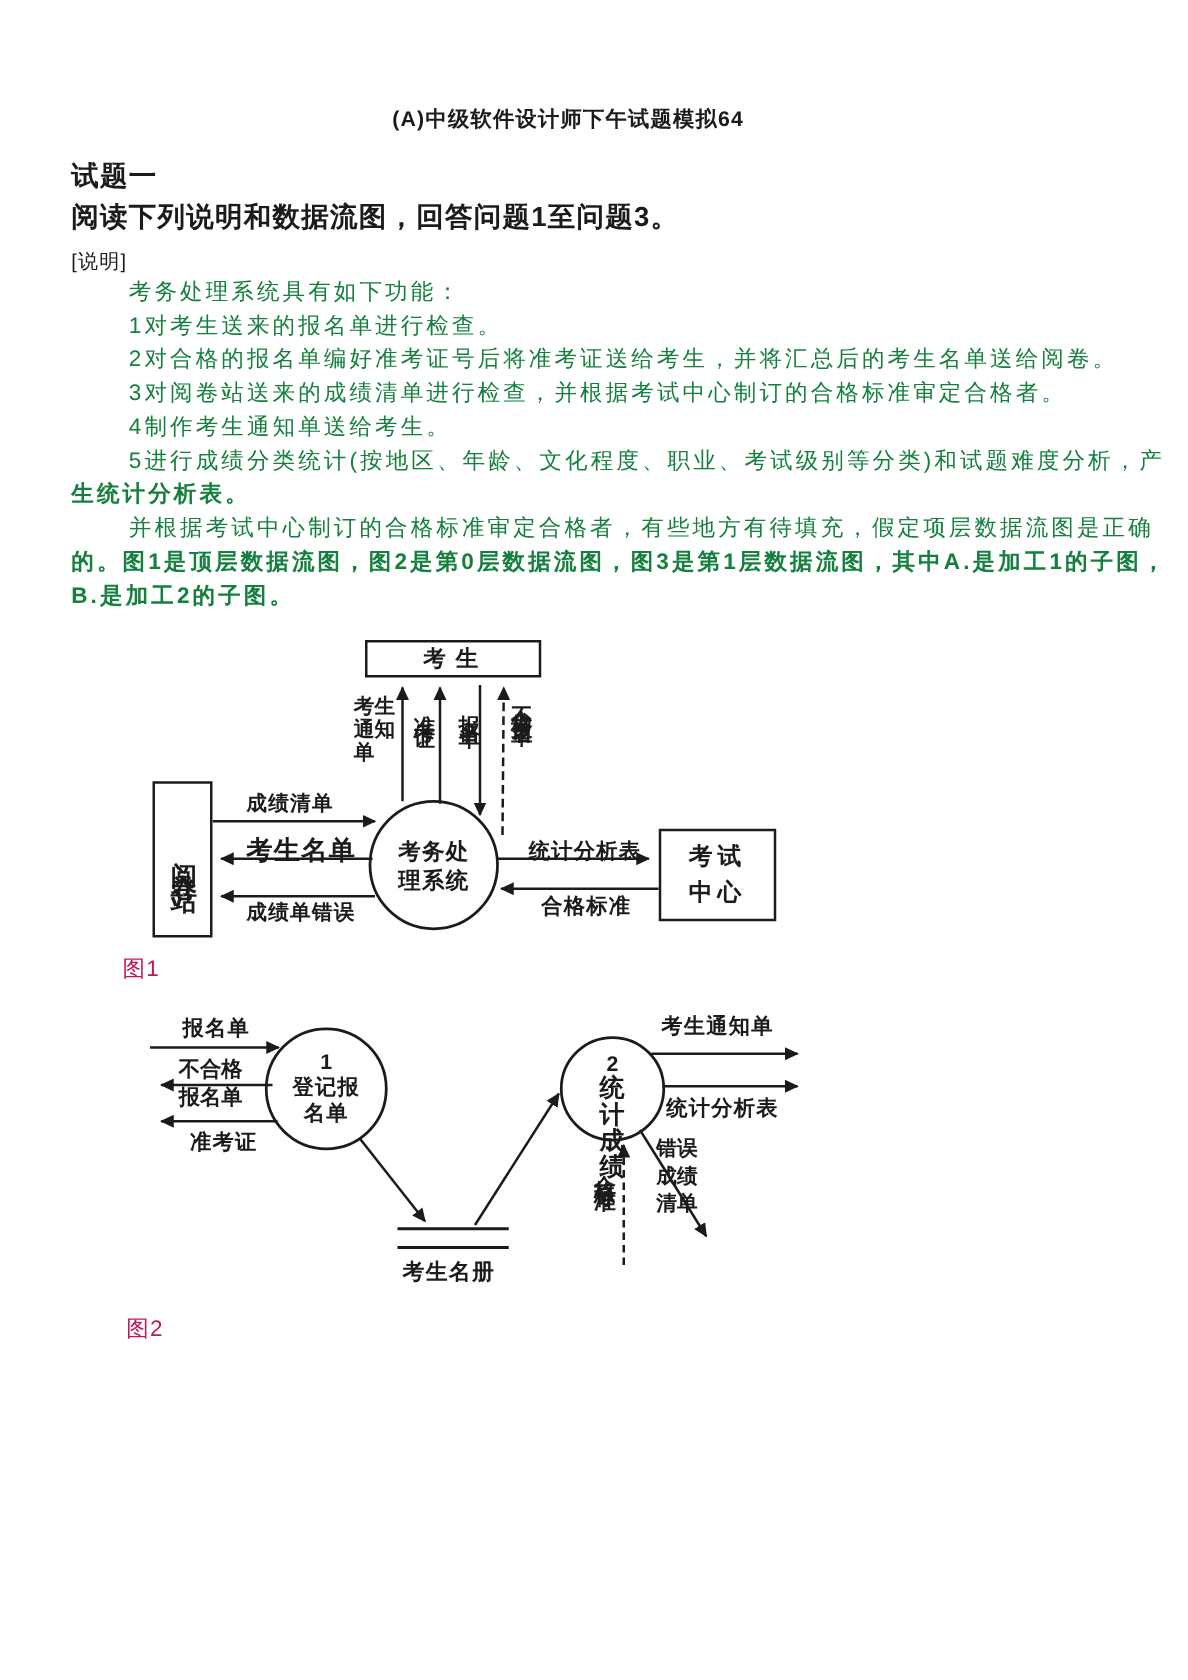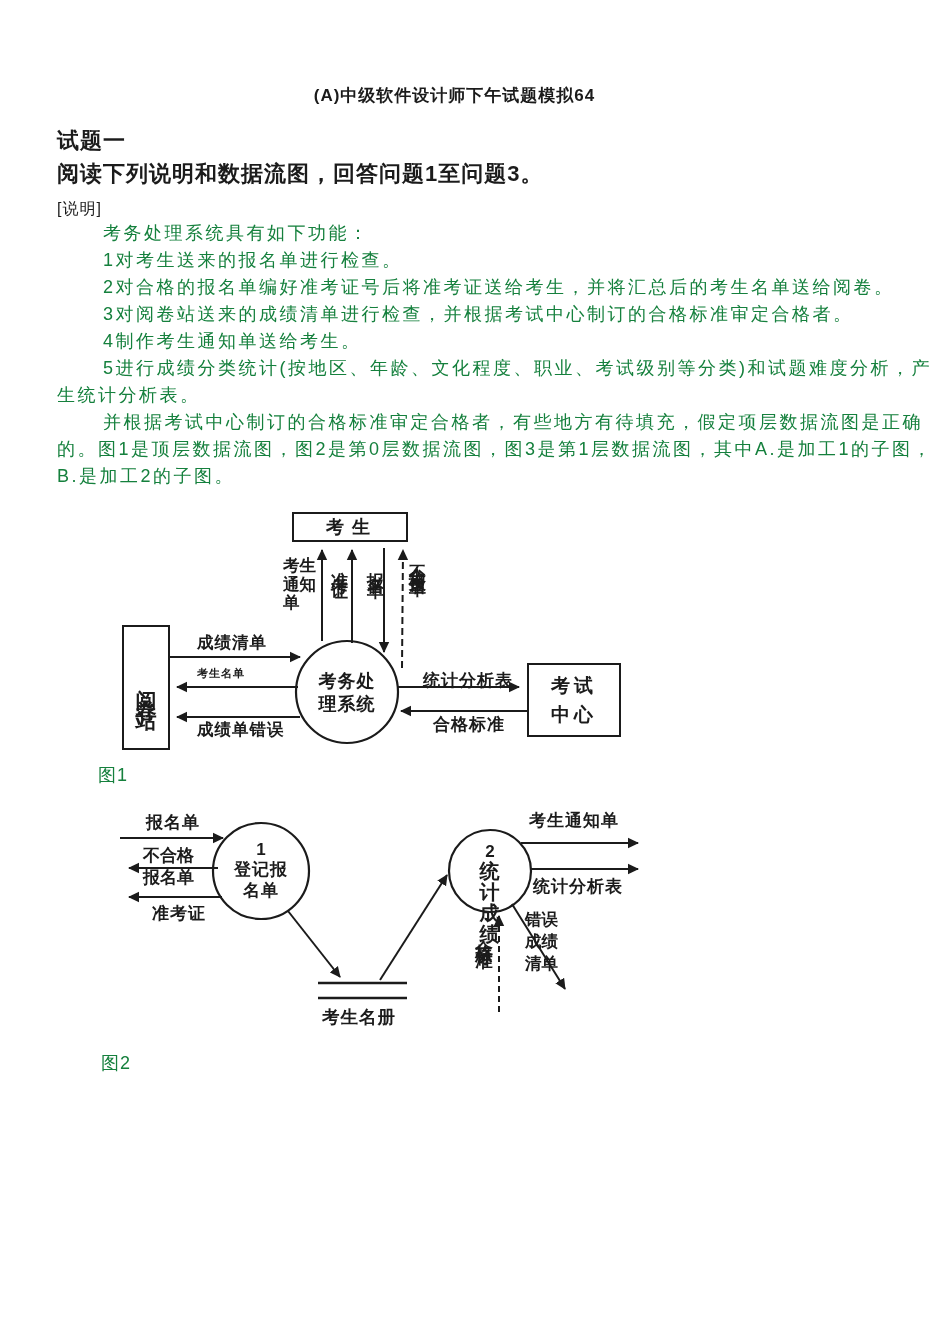--- a/index.html
+++ b/index.html
@@ -4,32 +4,32 @@
 <style>
   html,body{margin:0;padding:0;background:#fff;}
   .page{position:relative;width:950px;height:1344px;background:#fff;overflow:hidden;
         font-family:"Liberation Sans","DejaVu Sans",sans-serif;color:#1b1b1b;}
   .abs{position:absolute;}
   .title{left:0;top:84px;width:909px;text-align:center;font-size:17px;font-weight:700;letter-spacing:1px;}
   .h1{left:57px;top:126px;font-size:22px;font-weight:800;letter-spacing:1px;}
   .h2{left:57px;top:159px;font-size:22px;font-weight:800;letter-spacing:1px;}
   .note{left:57px;top:199px;font-size:16px;letter-spacing:1px;}
   .bl{font-size:18px;letter-spacing:2.5px;white-space:nowrap;color:#15803d;}
-  .ind{left:103px;} .flush{left:57px;}
+  .ind{left:103px;} .flush{left:57px;font-weight:bold;}
   svg.arrows{position:absolute;left:0;top:0;pointer-events:none;}
   svg.arrows line, svg.arrows circle{stroke:#1b1b1b;}
   .shape{fill:#fff;stroke-width:2.2px;}
   .box{position:absolute;border:2px solid #1b1b1b;background:#fff;box-sizing:border-box;
        display:flex;align-items:center;justify-content:center;font-weight:600;}
   .lbl{position:absolute;font-size:17px;font-weight:700;white-space:nowrap;letter-spacing:1px;color:#1b1b1b;}
   .vlbl{position:absolute;writing-mode:vertical-rl;font-weight:600;white-space:nowrap;color:#1b1b1b;}
   .wlbl{position:absolute;font-weight:600;word-break:break-all;color:#1b1b1b;}
   .proc{position:absolute;text-align:center;font-weight:600;color:#1b1b1b;}
   .proc .pname{display:inline-block;word-break:break-all;letter-spacing:1px;}
-  .cap{position:absolute;font-size:18px;letter-spacing:1px;color:#15803d;}
+  .cap{position:absolute;font-size:18px;letter-spacing:1px;color:#be185d;}
 </style>
 </head>
 <body>
 
 <div class="page">
 
   <div class="abs title">(A)中级软件设计师下午试题模拟64</div>
   <div class="abs h1">试题一</div>
   <div class="abs h2">阅读下列说明和数据流图，回答问题1至问题3。</div>
   <div class="abs note">[说明]</div>
@@ -74,36 +74,36 @@
     <line x1="380" y1="980" x2="447" y2="875" stroke-width="2" marker-end="url(#ah)"></line>
     <line x1="521" y1="843" x2="638" y2="843" stroke-width="2" marker-end="url(#ah)"></line>
     <line x1="530" y1="869" x2="638" y2="869" stroke-width="2" marker-end="url(#ah)"></line>
     <line x1="499" y1="1012" x2="499" y2="916" stroke-width="2" stroke-dasharray="6 4" marker-end="url(#ah)"></line>
     <line x1="512" y1="904" x2="565" y2="989" stroke-width="2" marker-end="url(#ah)"></line>
 
     <line x1="318" y1="983" x2="407" y2="983" stroke-width="2.4"></line>
     <line x1="318" y1="998" x2="407" y2="998" stroke-width="2.4"></line>
   </svg>
 
-  <div class="box" style="left:292px;top:512px;width:116px;height:30px;font-size:18px;letter-spacing:8px;padding-left:4px">
+  <div class="box" style="left:292px;top:512px;width:141px;height:30px;font-size:18px;letter-spacing:8px;padding-left:4px">
     <span>考生</span>
   </div>
 
   <div class="box" style="left:122px;top:625px;width:48px;height:125px">
     <span style="writing-mode:vertical-rl;font-size:21px;letter-spacing:10px">阅卷站</span>
   </div>
 
   <div class="box" style="left:527px;top:663px;width:94px;height:74px">
     <span style="display:inline-block;width:50px;word-break:break-all;font-size:19px;line-height:29px;letter-spacing:4px;text-align:center">考试中心</span>
   </div>
 
   <div class="wlbl" style="left:314px;top:670px;width:66px;font-size:18px;line-height:23px;letter-spacing:1px;text-align:center">考务处理系统</div>
 
   <div class="lbl" style="left:197px;top:632px;font-size:16.5px">成绩清单</div>
-  <div class="lbl" style="left:197px;top:666px;font-size:11px">考生名单</div>
+  <div class="lbl" style="left:197px;top:666px;font-size:21px">考生名单</div>
   <div class="lbl" style="left:197px;top:719px;font-size:16.5px">成绩单错误</div>
   <div class="lbl" style="left:423px;top:669px;font-size:17px">统计分析表</div>
   <div class="lbl" style="left:433px;top:713px;font-size:17px">合格标准</div>
 
   <div class="wlbl" style="left:283px;top:556px;width:36px;font-size:16.5px;line-height:18.5px">考生通知单</div>
   <div class="vlbl" style="left:328px;top:558px;height:76px;font-size:17px;letter-spacing:5px">准考证</div>
   <div class="vlbl" style="left:364px;top:558px;height:76px;font-size:17px;letter-spacing:5px">报名单</div>
   <div class="vlbl" style="left:406px;top:551px;height:152px;font-size:17px;letter-spacing:3px">不合格报名单</div>
 
   <div class="cap" style="left:98px;top:763px">图1</div>

